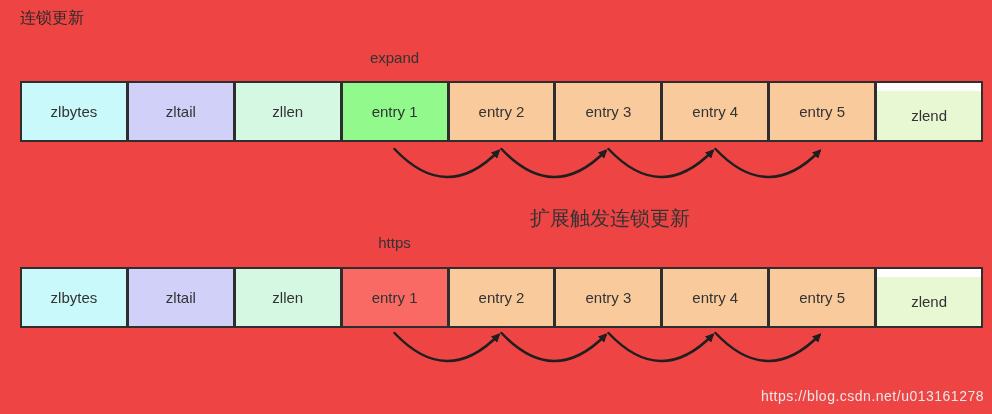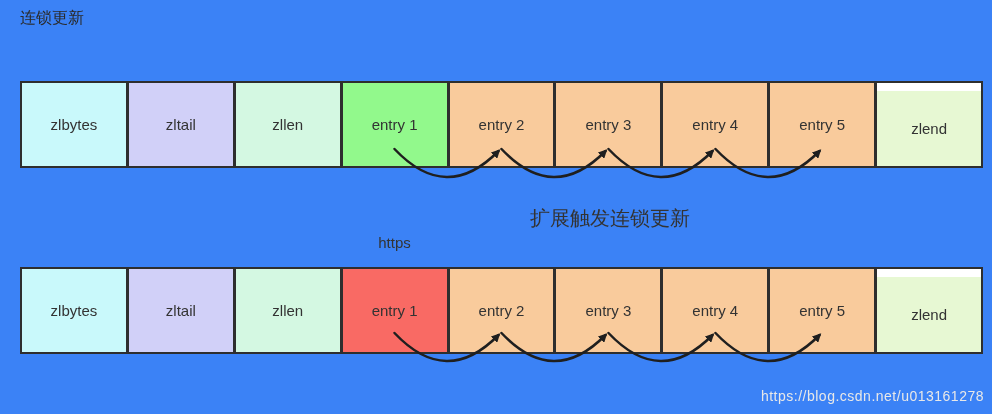--- a/index.html
+++ b/index.html
@@ -1,20 +1,20 @@
 <!DOCTYPE html>
 <html><head>
 <meta charset="utf-8">
 <style>
   html, body { margin: 0; padding: 0; background: #ffffff; }
   .page {
     position: relative;
     width: 992px;
     height: 414px;
-    background: #3b82f6;
+    background: #ef4444;
     overflow: hidden;
     font-family: "Liberation Sans", "DejaVu Sans", sans-serif;
     color: #333333;
   }
   .page-title {
     position: absolute;
     left: 20px;
     top: 8px;
     font-size: 16px;
     color: #2a2a2a;
@@ -25,21 +25,21 @@
     text-align: center;
     font-size: 15px;
     color: #333333;
   }
   .row-label.expand { left: 341px; top: 49px; }
   .row-label.remove { left: 341px; top: 234px; }
   .ziplist {
     position: absolute;
     left: 20px;
     width: 963px;
-    height: 87px;
+    height: 61px;
     display: flex;
     border: 2px solid #2e2e2e;
     box-sizing: border-box;
     background: #ffffff;
   }
   .ziplist.row1 { top: 81px; }
   .ziplist.row2 { top: 267px; }
   .cell {
     flex: 1 1 0;
     border-right: 3px solid #2e2e2e;
@@ -78,20 +78,21 @@
     letter-spacing: 0.5px;
   }
 </style>
 </head>
 <body>
 
 <div class="page">
 
   <div class="page-title">连锁更新</div>
 
+  <div class="row-label expand">expand</div>
 
   <div class="ziplist row1">
     <div class="cell" style="background-color: rgb(201, 249, 251);">zlbytes</div>
     <div class="cell" style="background-color: rgb(209, 208, 248);">zltail</div>
     <div class="cell" style="background-color: rgb(212, 248, 226);">zllen</div>
     <div class="cell" style="background-color: rgb(146, 249, 140);">entry 1</div>
     <div class="cell" style="background-color: rgb(249, 203, 156);">entry 2</div>
     <div class="cell" style="background-color: rgb(249, 203, 156);">entry 3</div>
     <div class="cell" style="background-color: rgb(249, 203, 156);">entry 4</div>
     <div class="cell" style="background-color: rgb(249, 203, 156);">entry 5</div>

